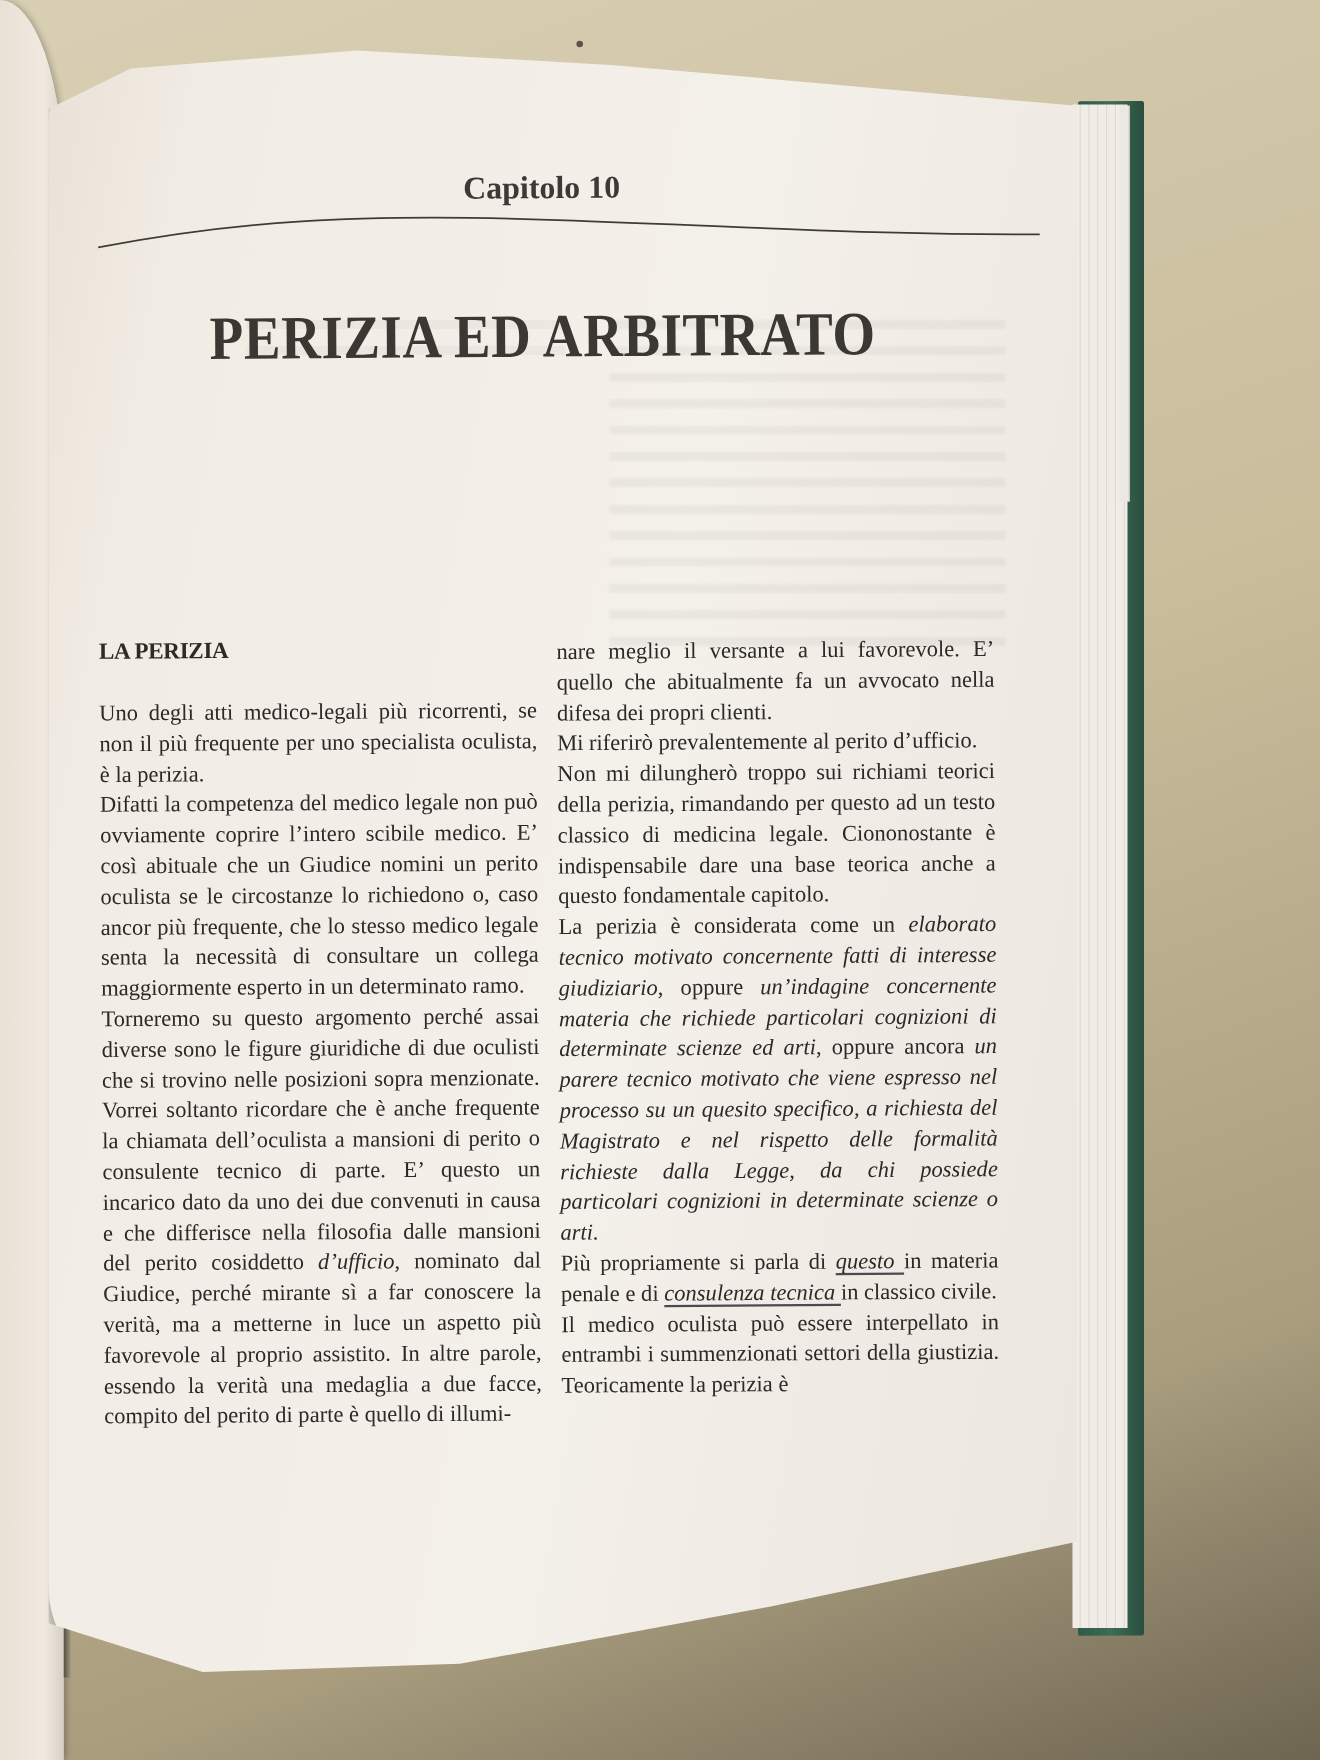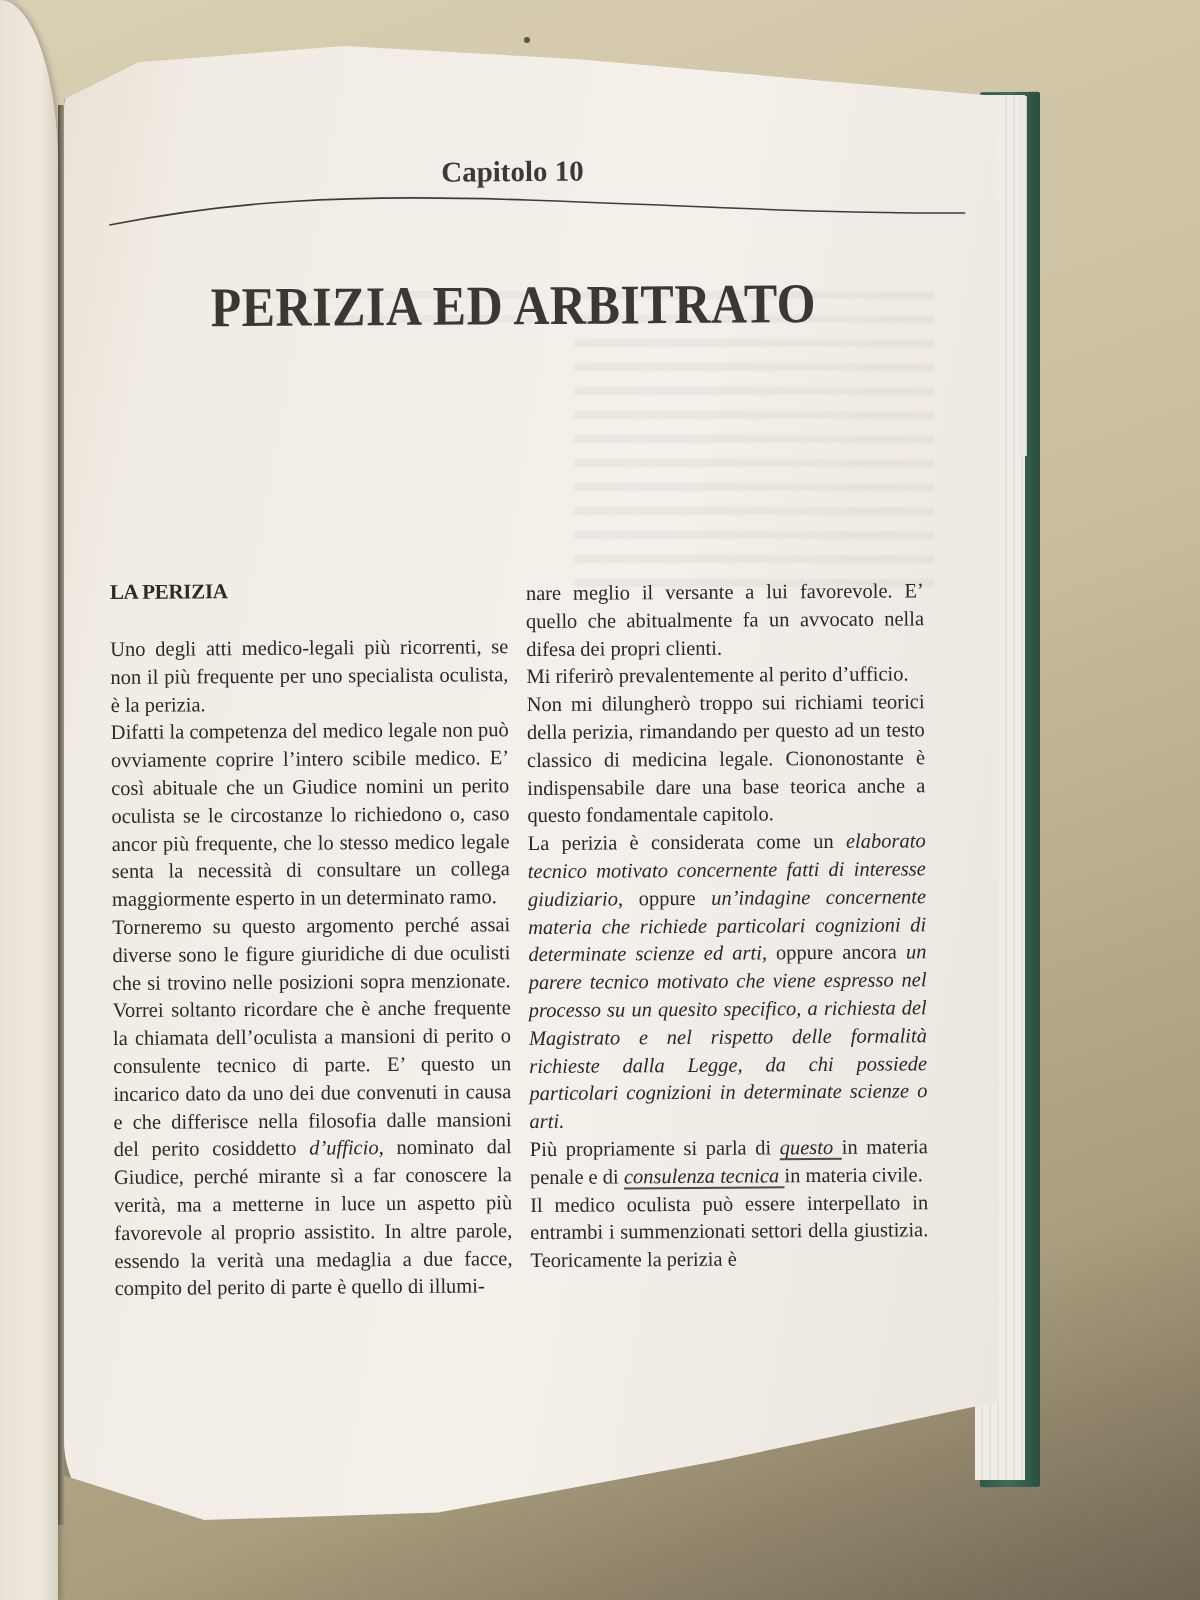--- a/index.html
+++ b/index.html
@@ -25,21 +25,21 @@
   }
   .page-stack {
     position: absolute; left: 975px; top: 95px; width: 50px; height: 1385px;
     background: repeating-linear-gradient(90deg, #f1ede6 0px, #f1ede6 6px, #dcd7cf 7px, #f4f0ea 8px);
   }
   .tab-strip {
     position: absolute; left: 1018px; top: 96px; width: 8px; height: 360px;
     background: #ebe8e3; border-right: 1px solid #cfcac3;
   }
   .page {
-    position: absolute; left: 64px; top: 40px; width: 935px; height: 1480px;
+    position: absolute; left: 44px; top: 40px; width: 935px; height: 1480px;
     background: linear-gradient(100deg, #e9e1d6 0%, #f1ece4 12%, #f4f0ea 55%, #ebe6de 100%);
     border-top-left-radius: 140px 70px;
     border-bottom-left-radius: 60px 80px;
     clip-path: polygon(0 4%, 8% 1.5%, 30% 0.4%, 55% 1.3%, 100% 3.8%, 100% 92%, 70% 96%, 40% 99.5%, 15% 100%, 0 97%);
     box-shadow: 0 6px 18px rgba(0,0,0,0.35);
   }
   .content {
     position: absolute; left: 0; top: 0; width: 935px; height: 1480px;
     transform: rotate(-0.4deg); transform-origin: 50% 0;
   }
@@ -110,18 +110,18 @@
       <p class="para">Uno degli atti medico-legali più ricorrenti, se non il più frequente per uno specialista oculista, è la perizia.</p>
       <p class="para">Difatti la competenza del medico legale non può ovviamente coprire l’intero scibile medico. E’ così abituale che un Giudice nomini un perito oculista se le circostanze lo richiedono o, caso ancor più frequente, che lo stesso medico legale senta la necessità di consultare un collega maggiormente esperto in un determinato ramo.</p>
       <p class="para"><span>Torneremo su questo argomento perché assai diverse sono le figure giuridiche di due oculisti che si trovino nelle posizioni sopra menzionate. Vorrei soltanto ricordare che è anche frequente la chiamata dell’oculista a mansioni di perito o consulente tecnico di parte. E’ questo un incarico dato da uno dei due convenuti in causa e che differisce nella filosofia dalle mansioni del perito cosiddetto</span> <em>d’ufficio</em><span>, nominato dal Giudice, perché mirante sì a far conoscere la verità, ma a metterne in luce un aspetto più favorevole al proprio assistito. In altre parole, essendo la verità una medaglia a due facce, compito del perito di parte è quello di illumi-</span></p>
     </div>
 
     <div class="col col-right">
       <p class="para">nare meglio il versante a lui favorevole. E’ quello che abitualmente fa un avvocato nella difesa dei propri clienti.</p>
       <p class="para">Mi riferirò prevalentemente al perito d’ufficio.</p>
       <p class="para">Non mi dilungherò troppo sui richiami teorici della perizia, rimandando per questo ad un testo classico di medicina legale. Ciononostante è indispensabile dare una base teorica anche a questo fondamentale capitolo.</p>
       <p class="para"><span>La perizia è considerata come un </span><em>elaborato tecnico motivato concernente fatti di interesse giudiziario</em><span>, oppure </span><em>un’indagine concernente materia che richiede particolari cognizioni di determinate scienze ed arti</em><span>, oppure ancora </span><em>un parere tecnico motivato che viene espresso nel processo su un quesito specifico, a richiesta del Magistrato e nel rispetto delle formalità richieste dalla Legge, da chi possiede particolari cognizioni in determinate scienze o arti.</em></p>
-      <p class="para"><span>Più propriamente si parla di </span><em class="hl">questo </em><span>in materia penale e di </span><em class="hl">consulenza tecnica </em><span>in materia civile.</span></p>
+      <p class="para"><span>Più propriamente si parla di </span><em class="hl">questo </em><span>in materia penale e di </span><em class="hl">consulenza tecnica </em><span>in classico civile.</span></p>
       <p class="para">Il medico oculista può essere interpellato in entrambi i summenzionati settori della giustizia. Teoricamente la perizia è</p>
     </div>
 
   </div>
 </div>
 
 </body></html>

